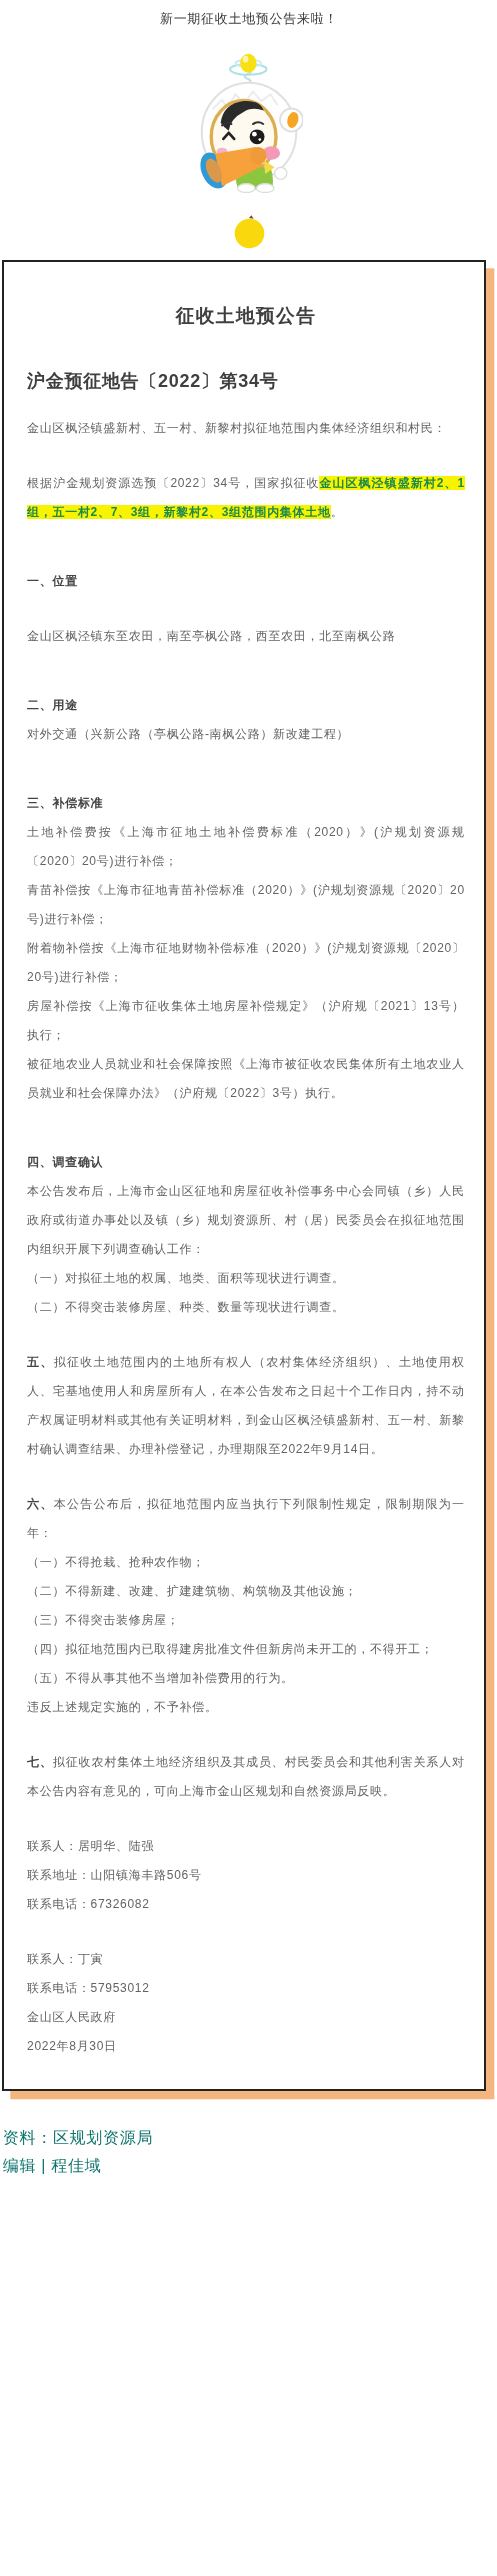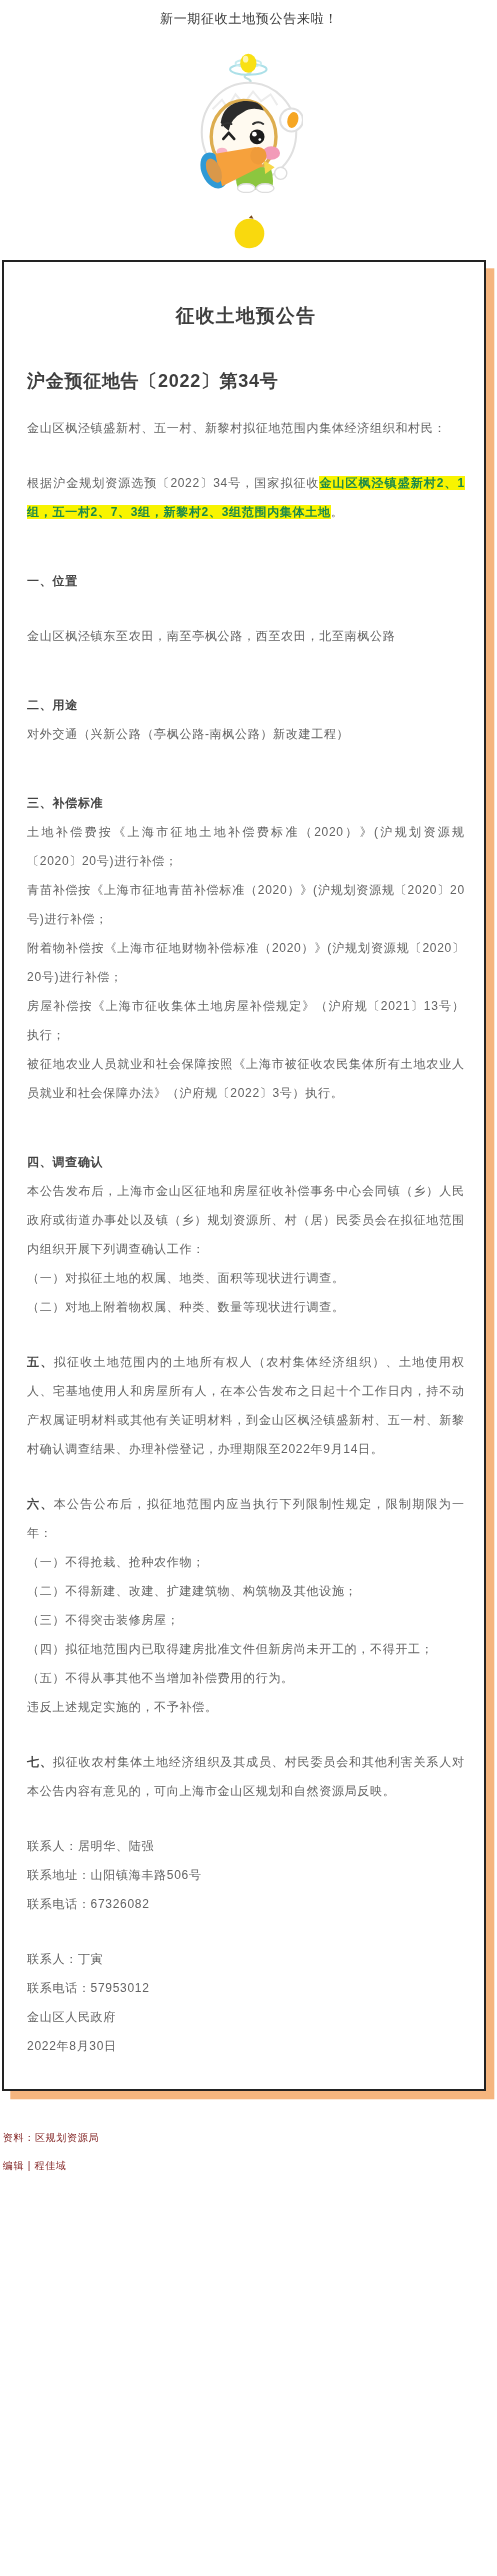--- a/index.html
+++ b/index.html
@@ -66,23 +66,23 @@
   .sign { padding-right:7px; }
   .gap { height:26px; }
   .gap-sm { height:16.6px; }
 
   .article-footer {
     margin:33px 0 0 2.8px;
     padding-bottom:9.7px;
   }
   .article-footer p {
     margin:0;
-    font-size:10px;
+    font-size:16px;
     line-height:28px;
-    color:#7f1d1d;
+    color:#0f766e;
     letter-spacing:0.7px;
   }
 </style>
 </head>
 <body>
 
 <header>
   <h1 class="top-title">新一期征收土地预公告来啦！</h1>
 </header>
 
@@ -173,21 +173,21 @@
   <p class="doc-p">土地补偿费按《上海市征地土地补偿费标准（2020）》(沪规划资源规〔2020〕20号)进行补偿；</p>
   <p class="doc-p">青苗补偿按《上海市征地青苗补偿标准（2020）》(沪规划资源规〔2020〕20号)进行补偿；</p>
   <p class="doc-p">附着物补偿按《上海市征地财物补偿标准（2020）》(沪规划资源规〔2020〕20号)进行补偿；</p>
   <p class="doc-p">房屋补偿按《上海市征收集体土地房屋补偿规定》（沪府规〔2021〕13号）执行；</p>
   <p class="doc-p">被征地农业人员就业和社会保障按照《上海市被征收农民集体所有土地农业人员就业和社会保障办法》（沪府规〔2022〕3号）执行。</p>
   <div class="gap"></div>
 
   <p class="doc-p doc-h">四、调查确认</p>
   <p class="doc-p">本公告发布后，上海市金山区征地和房屋征收补偿事务中心会同镇（乡）人民政府或街道办事处以及镇（乡）规划资源所、村（居）民委员会在拟征地范围内组织开展下列调查确认工作：</p>
   <p class="doc-p">（一）对拟征土地的权属、地类、面积等现状进行调查。</p>
-  <p class="doc-p">（二）对地上附着物权属、种类、数量等现状进行调查。</p>
+  <p class="doc-p">（二）不得突击装修房屋、种类、数量等现状进行调查。</p>
   <div class="gap"></div>
 
   <p class="doc-p"><span class="lead">五、</span><span>拟征收土地范围内的土地所有权人（农村集体经济组织）、土地使用权人、宅基地使用人和房屋所有人，在本公告发布之日起十个工作日内，持不动产权属证明材料或其他有关证明材料，到金山区枫泾镇盛新村、五一村、新黎村确认调查结果、办理补偿登记，办理期限至2022年9月14日。</span></p>
   <div class="gap"></div>
 
   <p class="doc-p"><span class="lead">六、</span><span>本公告公布后，拟征地范围内应当执行下列限制性规定，限制期限为一年：</span></p>
   <p class="doc-p">（一）不得抢栽、抢种农作物；</p>
   <p class="doc-p">（二）不得新建、改建、扩建建筑物、构筑物及其他设施；</p>
   <p class="doc-p">（三）不得突击装修房屋；</p>
   <p class="doc-p">（四）拟征地范围内已取得建房批准文件但新房尚未开工的，不得开工；</p>

